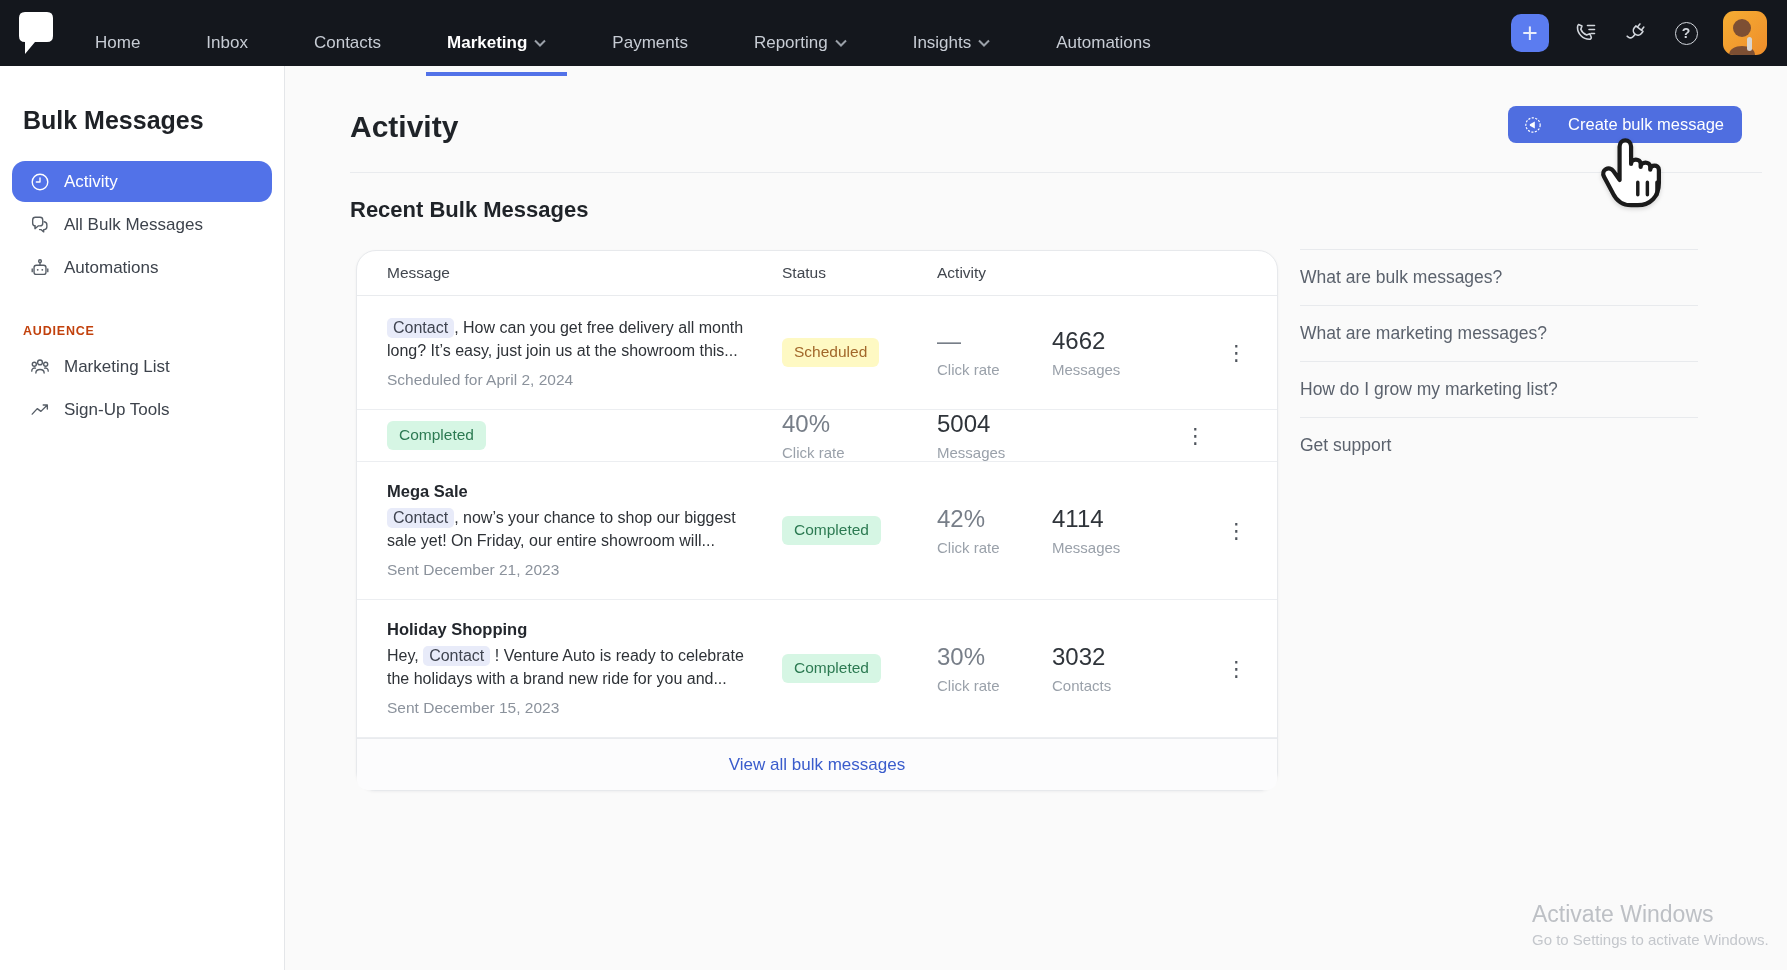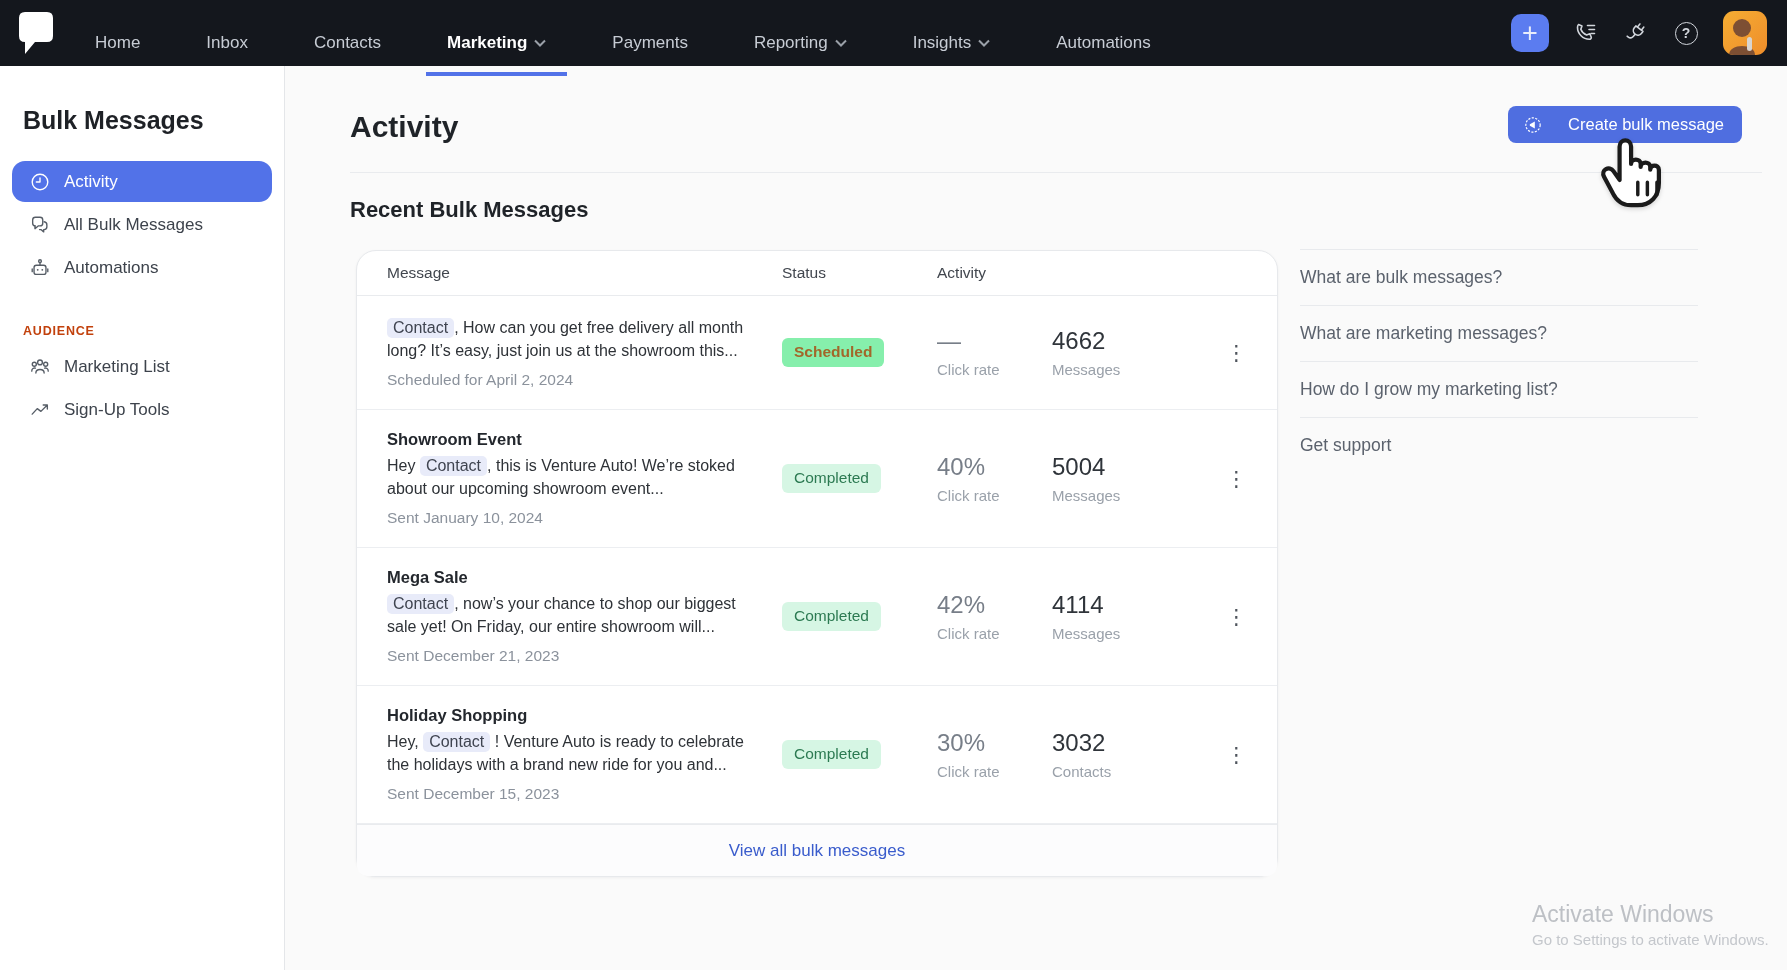--- a/index.html
+++ b/index.html
@@ -64,21 +64,21 @@
   .thead { height:45px; border-bottom:1px solid #e9ebee; }
   .th { font-size:15.5px; color:#41464e; font-weight:500; }
   .trow { border-bottom:1px solid #eceef1; }
   .trow:last-of-type { border-bottom:none; }
   .cell-msg { padding:20px 24px 20px 0; }
   .msg-title { font-size:16.5px; font-weight:700; color:#23272d; margin-bottom:5px; }
   .msg-preview { font-size:16px; color:#2e3237; line-height:23px; max-width:370px; }
   .chip { background:#e8ebf9; color:#3f4450; border-radius:5px; padding:1px 6px 2px; }
   .msg-meta { font-size:15.5px; color:#8b929c; margin-top:9px; }
   .status { display:inline-block; font-size:15.5px; padding:5px 12px 6px; border-radius:6px; }
-  .status[data-status="scheduled"] { background:#86efac; color:#a2672a;font-weight:bold; }
+  .status[data-status="scheduled"] { background:#fef9c3; color:#a2672a; }
   .status[data-status="completed"] { background:#d6f6e4; color:#2c7a52; }
   .mval { font-size:24px; color:#2f343a; }
   .mval.gray { color:#777e88; }
   .mlabel { font-size:15px; color:#9aa1aa; margin-top:6px; }
   .cell-kebab { justify-self:end; }
   .kebab { font-size:21px; color:#4e545c; cursor:pointer; padding:4px 6px; letter-spacing:0; }
   .card-footer { height:52px; border-top:1px solid #e9ebee; background:#fcfcfd;
     border-radius:0 0 10px 10px; display:flex; align-items:center; justify-content:center; }
   .view-all { font-size:17px; color:#3a5ccc; font-weight:500; cursor:pointer; }
 
@@ -252,25 +252,20 @@
         <div class="mlabel">Click rate</div>
       </div>
       <div>
         <div class="mval">4662</div>
         <div class="mlabel">Messages</div>
       </div>
       <div class="cell-kebab"><span class="kebab">⋮</span></div>
     </div>
 
     <div class="tgrid trow">
-      <div class="cell-msg">
-        <div class="msg-title">Showroom Event</div>
-        <div class="msg-preview"><span>Hey </span><span class="chip">Contact</span><span>, this is Venture Auto! We’re stoked about our upcoming showroom event...</span></div>
-        <div class="msg-meta">Sent January 10, 2024</div>
-      </div>
       <div><span class="status" data-status="completed">Completed</span></div>
       <div>
         <div class="mval gray">40%</div>
         <div class="mlabel">Click rate</div>
       </div>
       <div>
         <div class="mval">5004</div>
         <div class="mlabel">Messages</div>
       </div>
       <div class="cell-kebab"><span class="kebab">⋮</span></div>

